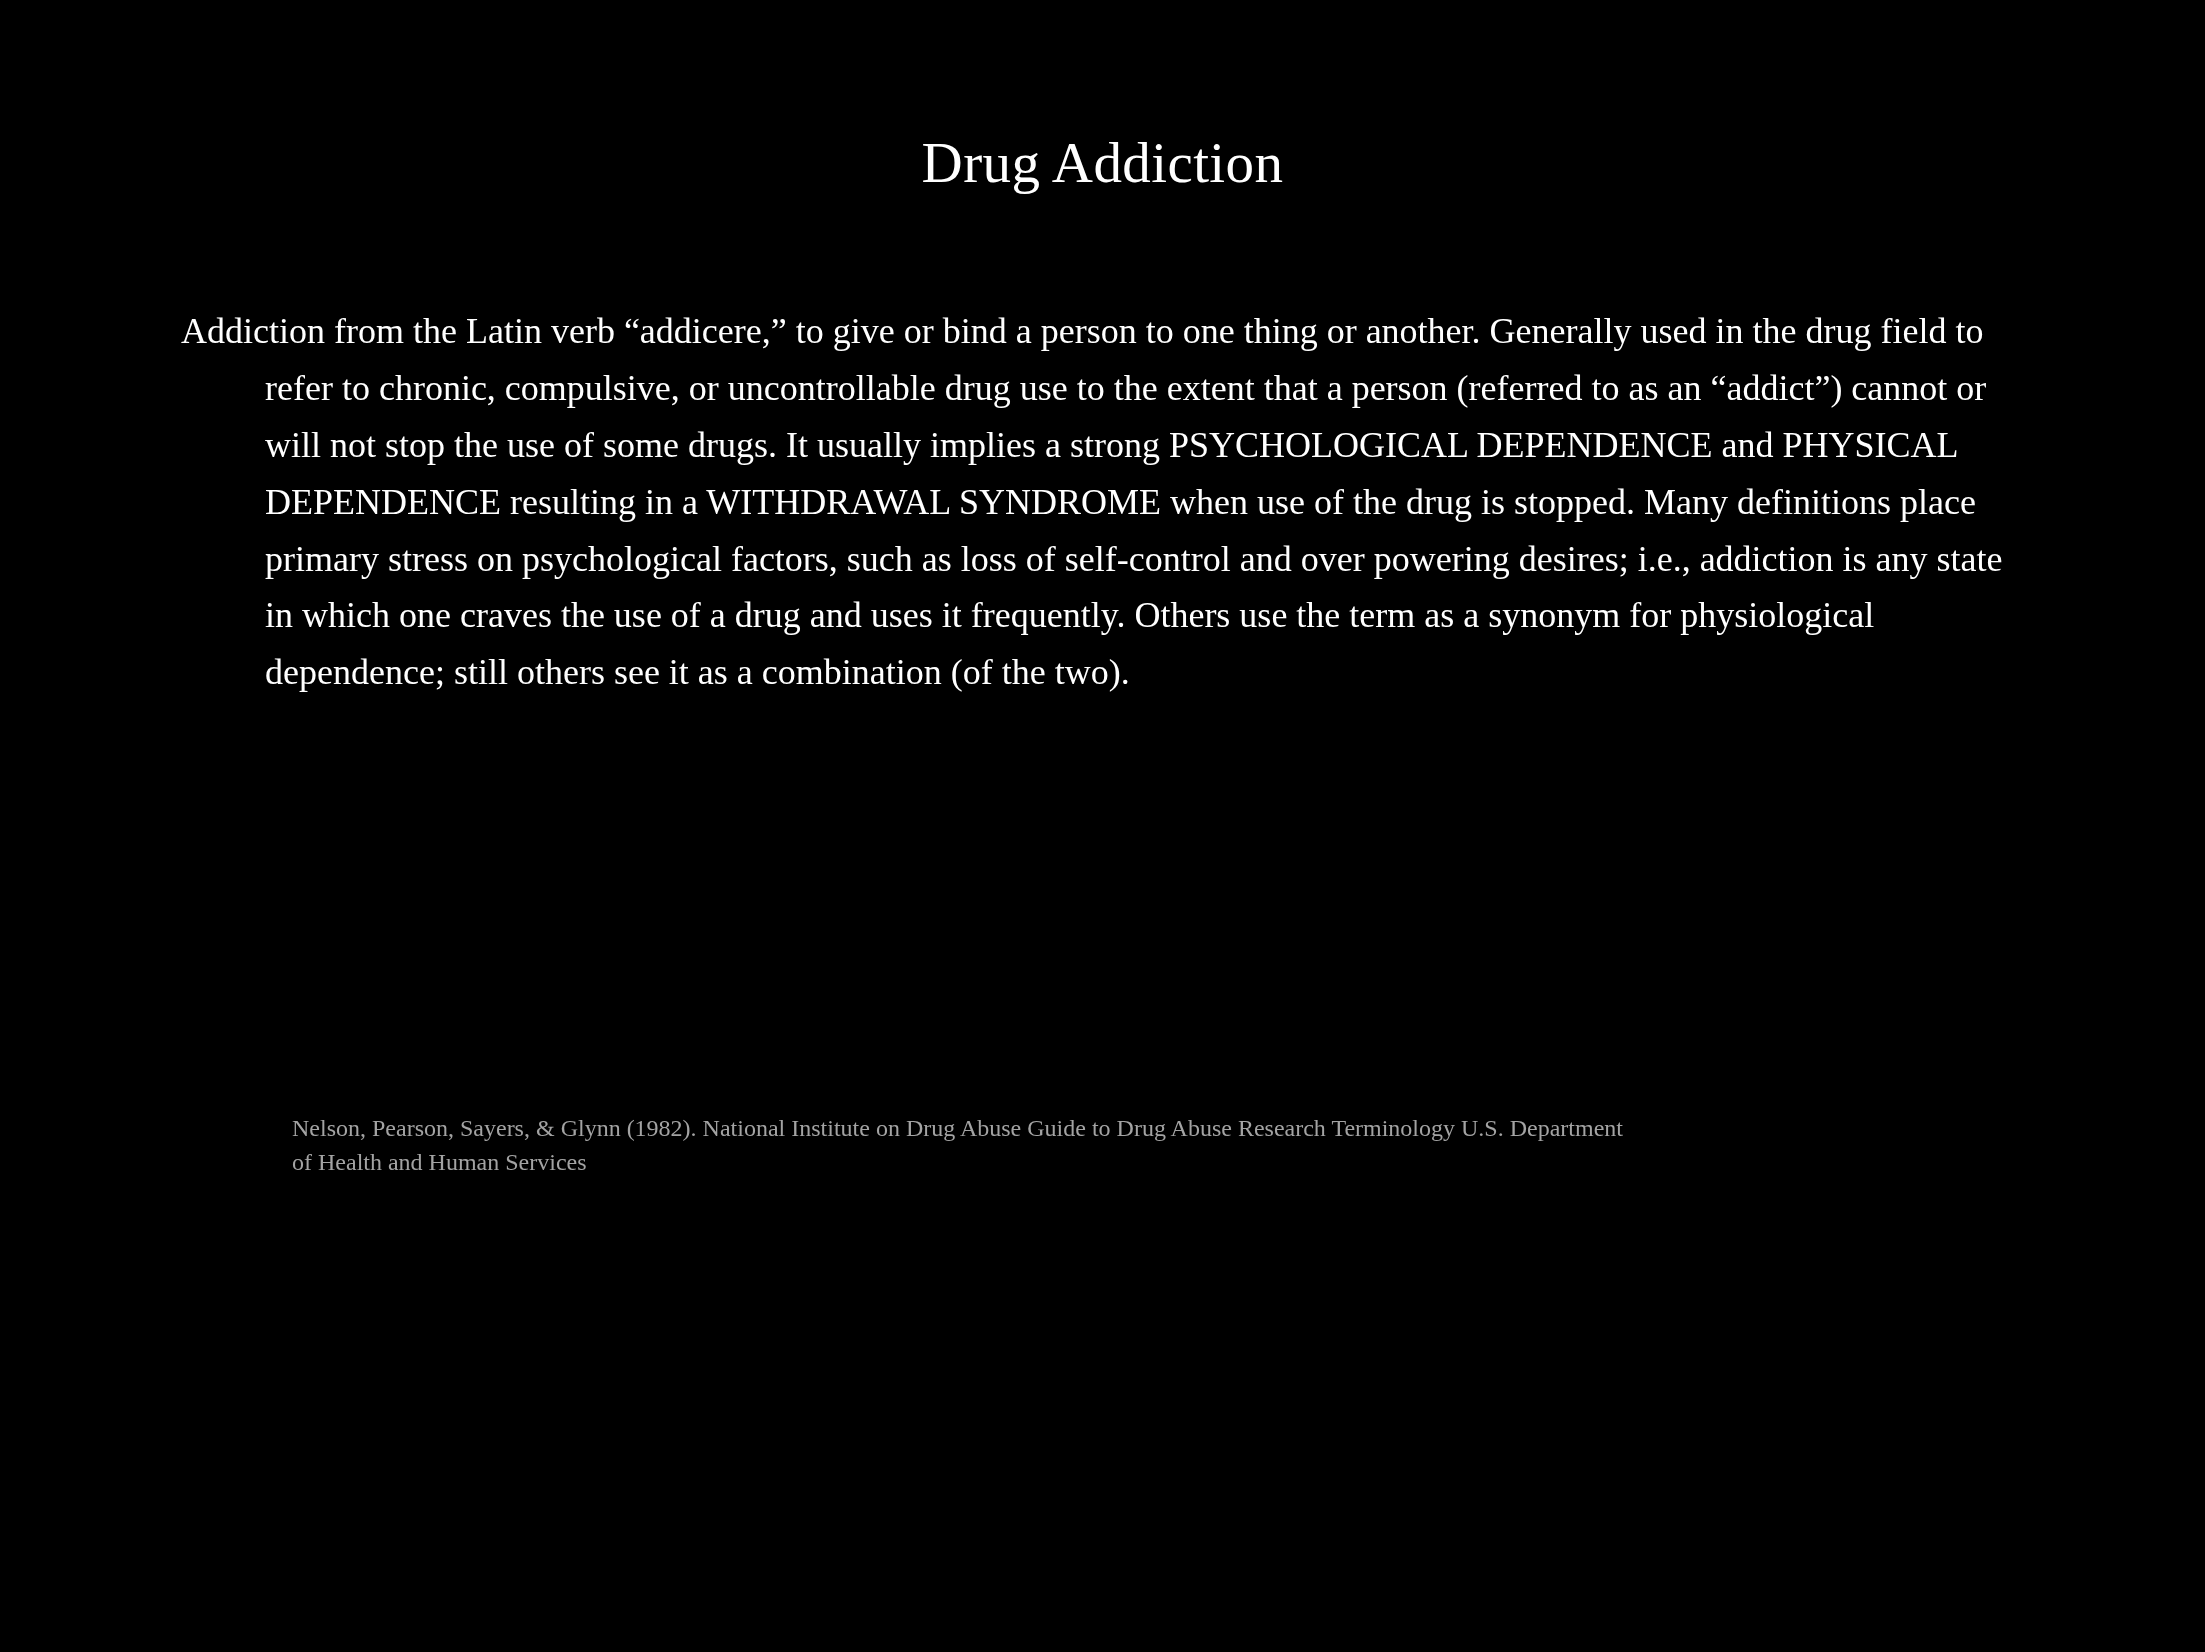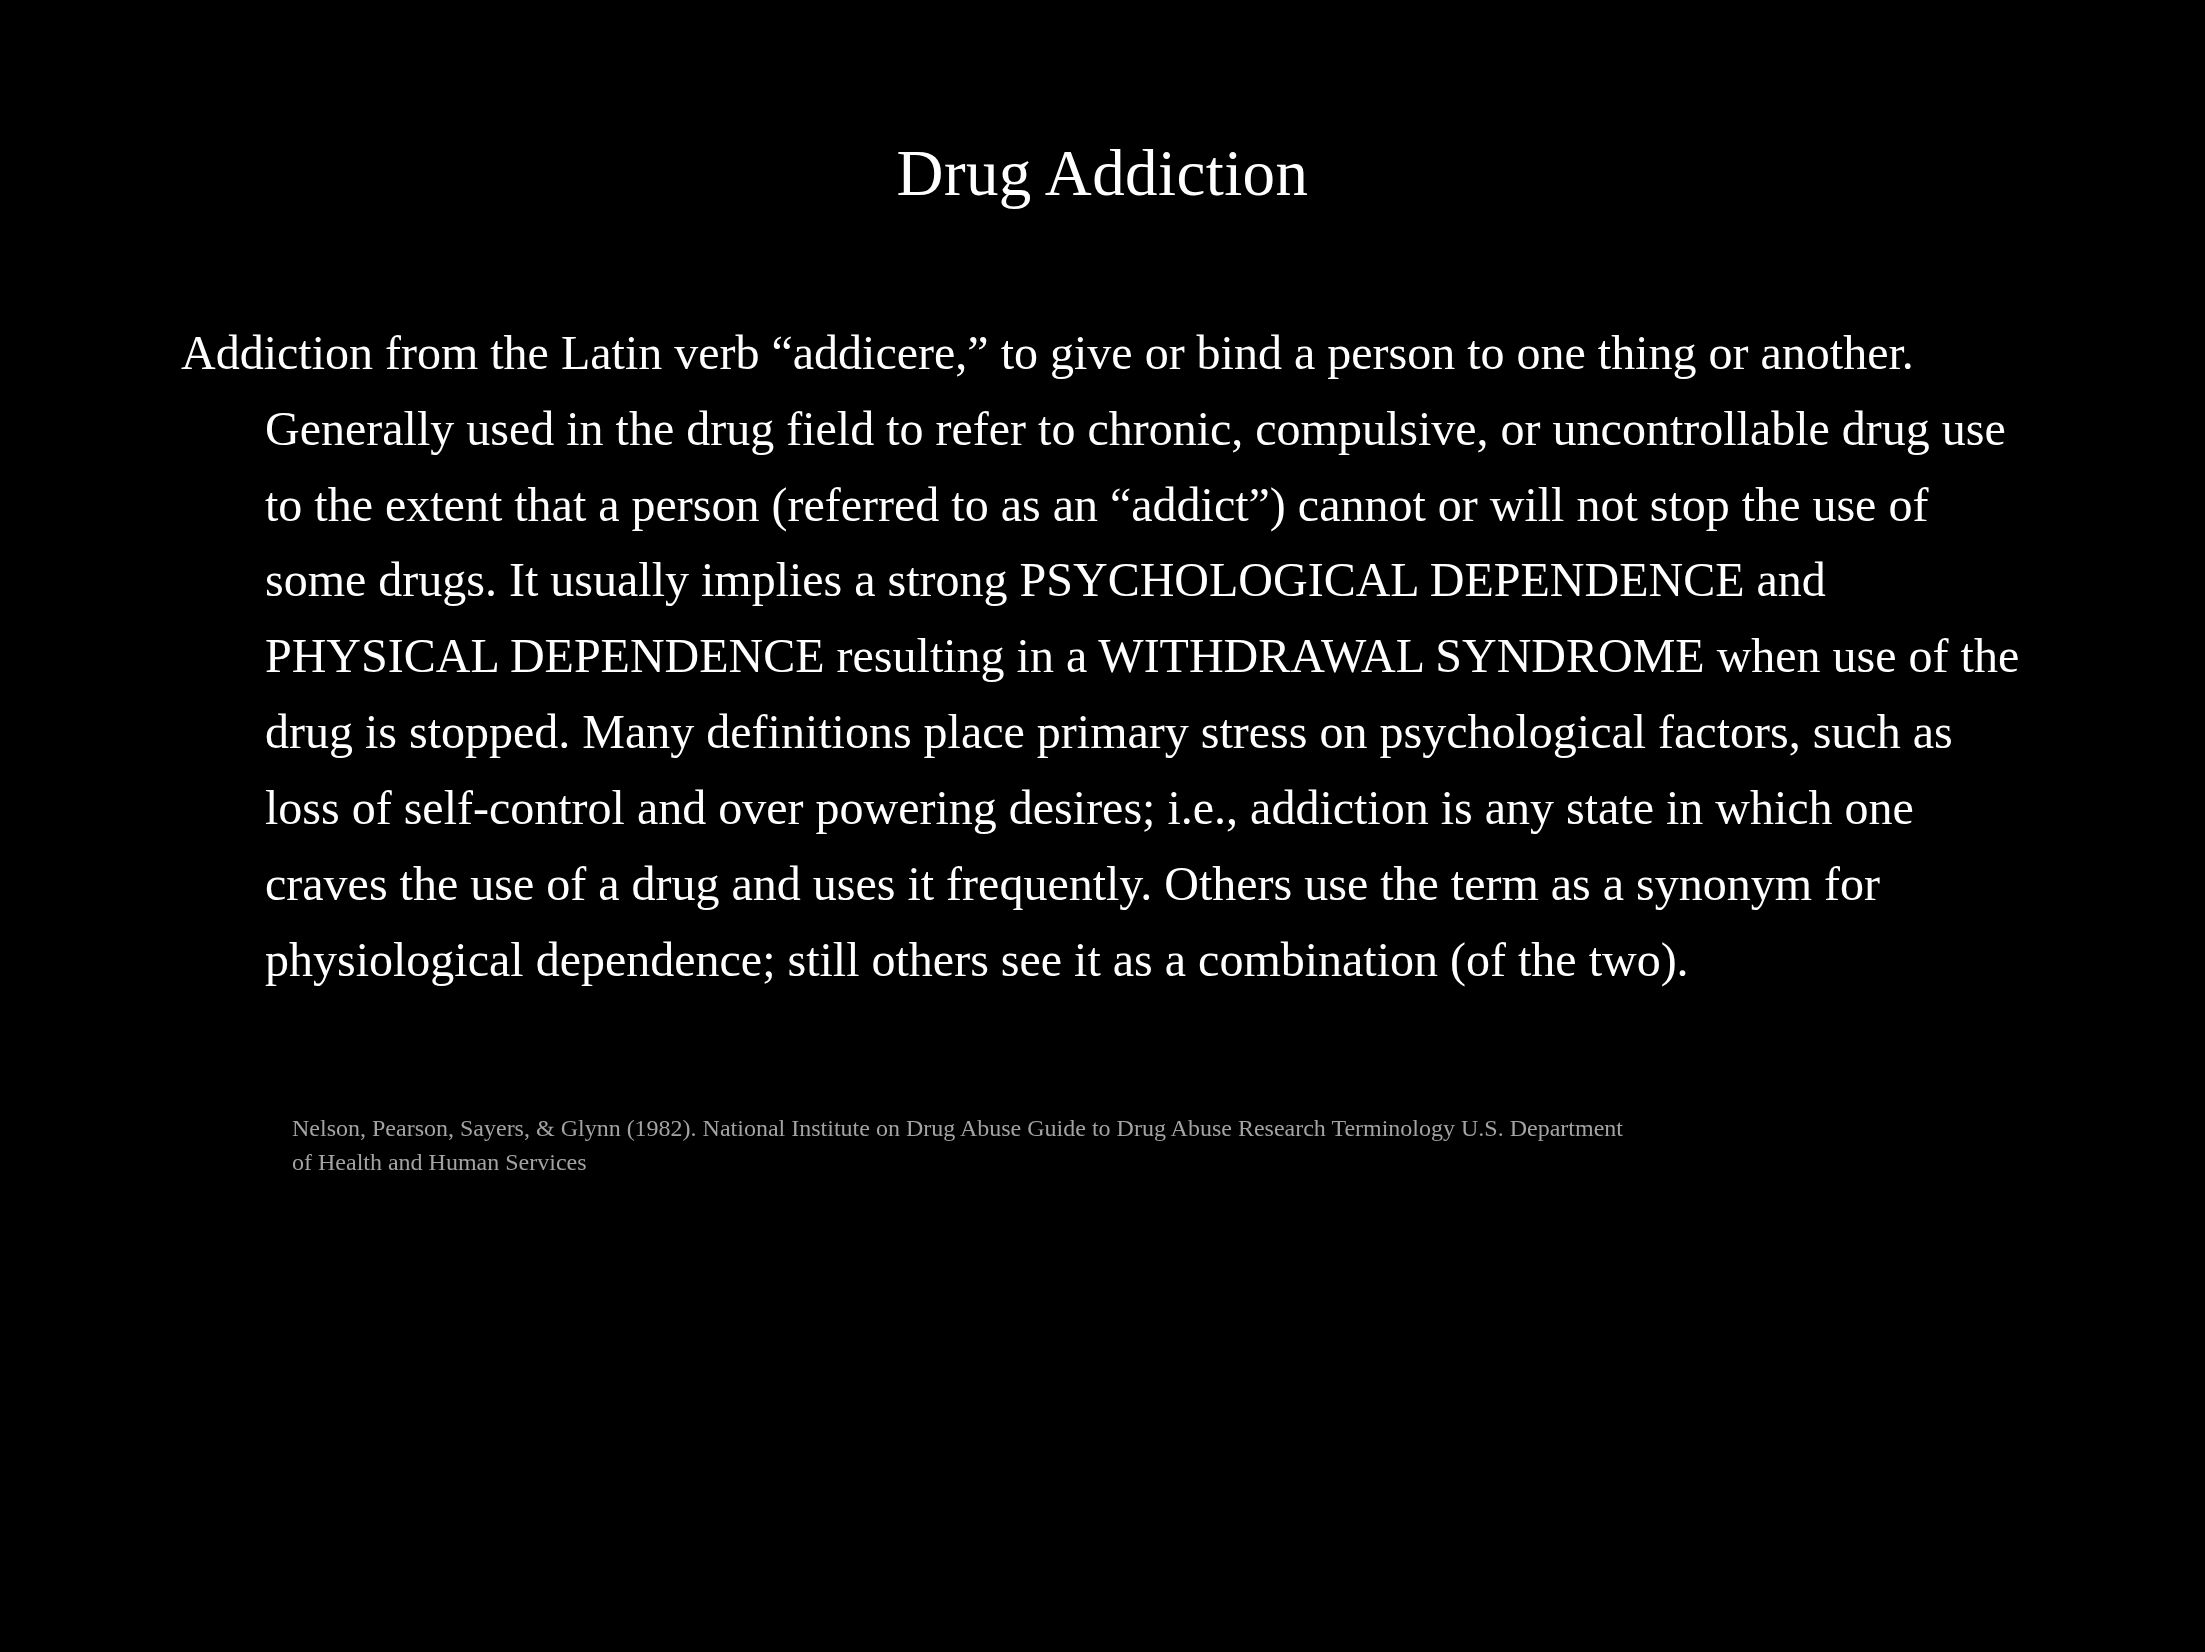--- a/index.html
+++ b/index.html
@@ -19,34 +19,34 @@
     width: 2205px;
     height: 1653px;
     background: #000000;
   }
   .slide-title {
     position: absolute;
     top: 92px;
     left: 0;
     width: 2205px;
     text-align: center;
-    font-size: 65px;
+    font-size: 57px;
     line-height: 1.15;
     font-weight: normal;
     letter-spacing: 0.4px;
     color: #ffffff;
   }
   .body-block {
     position: absolute;
     top: 267px;
     left: 181px;
     width: 1857px;
   }
   .body-para {
-    font-size: 48px;
+    font-size: 36px;
     line-height: 1.58;
     color: #ffffff;
     text-indent: 0;
     padding-left: 84px;
   }
   .citation {
     position: absolute;
     top: 1111px;
     left: 292px;
     width: 1749px;

